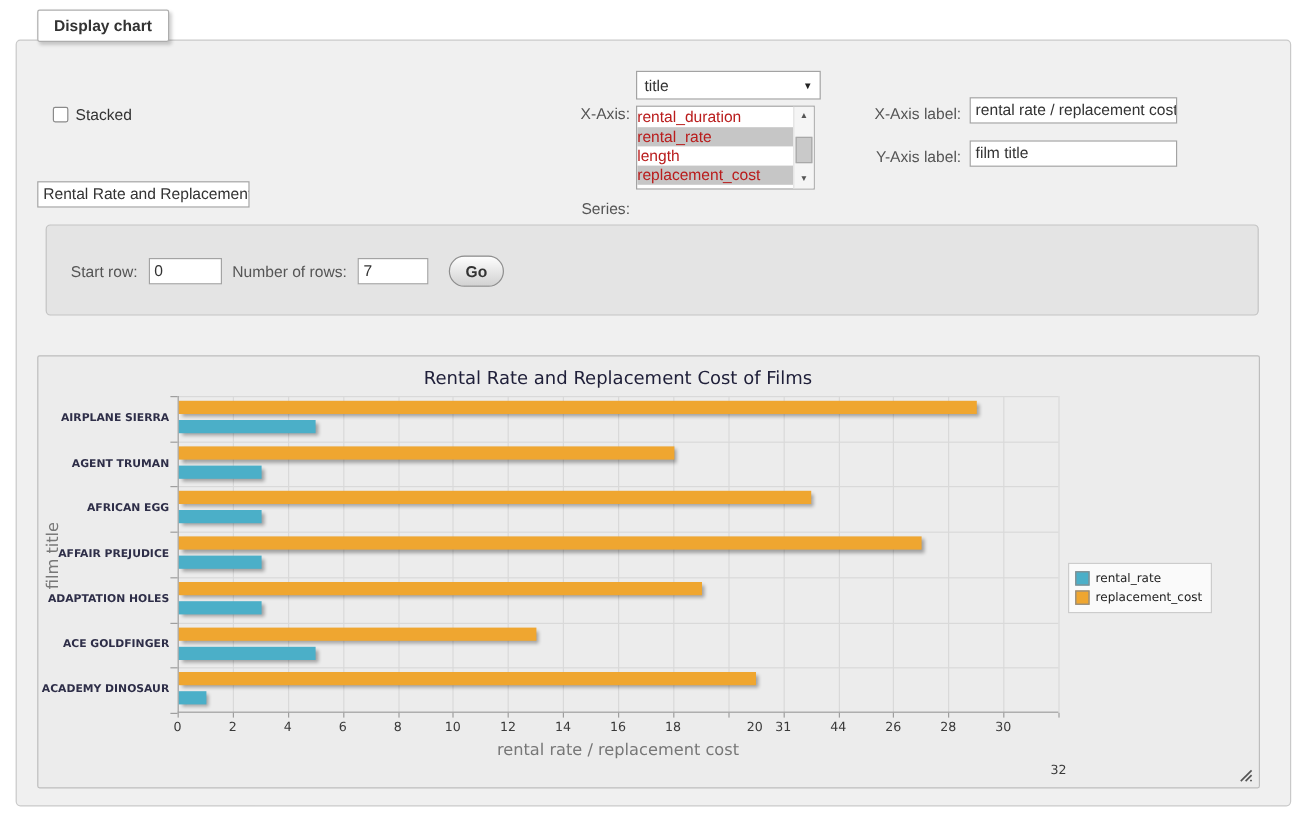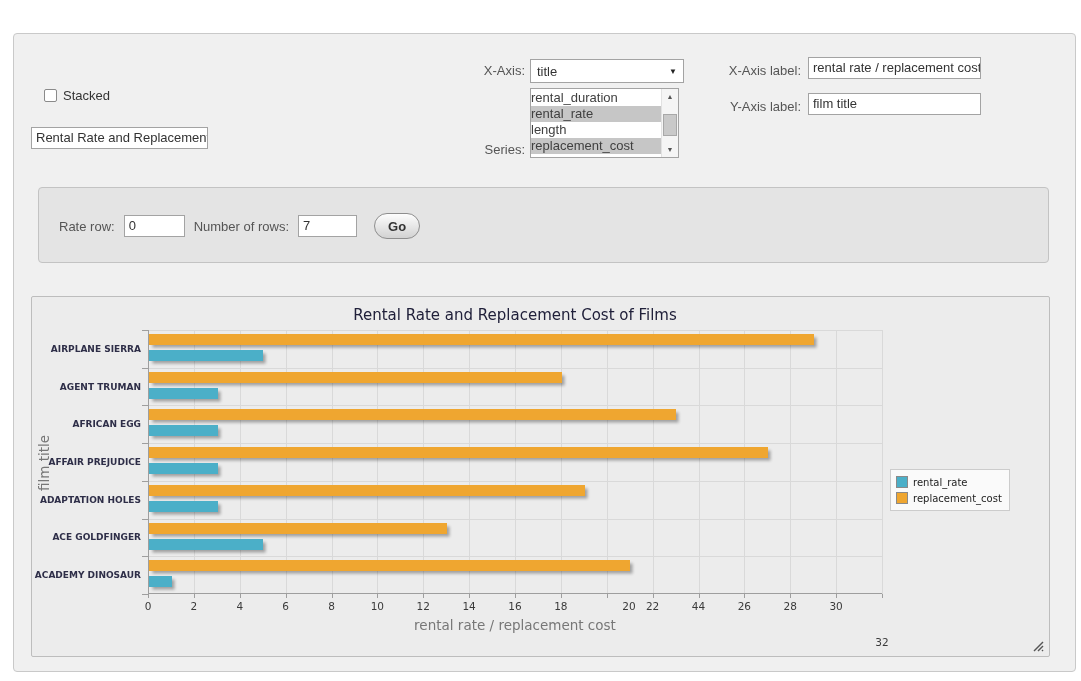--- a/index.html
+++ b/index.html
@@ -1,17 +1,17 @@
 <!DOCTYPE html>
 <html><head>
 <meta charset="utf-8">
 <style>
   * { box-sizing: border-box; margin: 0; padding: 0; }
   html,body { width:1081px; height:681px; background:#fff; font-family:"Liberation Sans", sans-serif; overflow:hidden; }
-  .abs { position:absolute; }
+  .abs { position:absolute;margin-top:24px; }
 
   
   .fieldset { position:absolute; left:13px; top:33px; width:1063px; height:639px;
               background:#F0F0F0; border:1px solid #C9C9C9; border-radius:4px; }
   .fieldset-legend { position:absolute; left:17px; top:-26px; background:#fff; border:1px solid #ADADAD;
               border-radius:2px; padding:5px 13px; font-size:13px; font-weight:bold; color:#333;
               box-shadow:2px 2px 3px rgba(0,0,0,0.18); }
 
   
   .radio-row { position:absolute; left:30px; top:22px; display:flex; align-items:center; gap:13px; }
@@ -28,21 +28,21 @@
 
   .field-label { font-size:13px; color:#555; text-align:right; }
 
   .select-box { position:absolute; left:516px; top:25px; width:154px; height:24px; border:1px solid #A3A3A3;
                 background:#fff; display:flex; align-items:center; padding:0 6px; font-size:13px; color:#333;text-align:center; }
   .select-box .arrow { margin-left:auto; font-size:8px; color:#222; }
 
   .listbox { position:absolute; left:516px; top:54px; width:149px; height:70px; border:1px solid #A3A3A3;
              background:#fff; display:flex; }
   .listbox-items { flex:1; padding-top:1px; overflow:hidden; }
-  .listbox-item { height:16px; line-height:16px; padding-left:0; font-size:13px; color:#404040; white-space:nowrap; }
+  .listbox-item { height:16px; line-height:16px; padding-left:0; font-size:13px; color:#b91c1c; white-space:nowrap; }
   .listbox-item.sel { background:#C6C6C6; }
   .scrollbar { width:17px; background:#F5F5F5; border-left:1px solid #E2E2E2; position:relative; }
   .sb-btn { height:15px; display:flex; align-items:center; justify-content:center; font-size:7px; color:#555; }
   .sb-btn.down { position:absolute; bottom:0; left:0; right:0; }
   .sb-thumb { position:absolute; left:1px; right:1px; top:25px; height:22px; background:#C9C9C9; border:1px solid #A8A8A8; }
 
   
   .panel { position:absolute; left:24px; top:153px; width:1011px; height:76px; background:#E4E4E4;
            border:1px solid #C3C3C3; border-radius:4px; }
   .panel-row { position:absolute; left:20px; top:25px; display:flex; align-items:center; gap:9px; }
@@ -72,20 +72,21 @@
   .chart-legend { position:absolute; left:858px; top:172px; background:#FAFAFA; border:1px solid #CCC; padding:4px 7px 4px 5px; }
   .legend-item { display:flex; align-items:center; gap:5px; height:16px; }
   .legend-swatch { width:12px; height:12px; border:1px solid #8a8a8a; }
   .legend-text { font-size:10px; color:#222; white-space:nowrap; }
   .grip { position:absolute; right:5px; bottom:4px; }
 </style>
 </head>
 <body>
 
 <div class="fieldset">
+  <div class="fieldset-legend">Display chart</div>
 
 
   <div class="check-row">
     <span class="checkbox"></span>
     <span class="ctl-label">Stacked</span>
   </div>
 
   <div class="text-input abs" style="left:17px; top:93px; width:177px; line-height:16px;">Rental Rate and Replacement Cost of Films</div>
 
   <div class="field-label abs" style="left:430px; top:29px; width:81px;">X-Axis:</div>
@@ -110,21 +111,21 @@
   <div class="field-label abs" style="left:440px; top:108px; width:71px;">Series:</div>
 
   <div class="field-label abs" style="left:698px; top:29px; width:89px;">X-Axis label:</div>
   <div class="text-input abs" style="left:794px; top:23px; width:173px; line-height:16px;">rental rate / replacement cost</div>
 
   <div class="field-label abs" style="left:698px; top:65px; width:89px;">Y-Axis label:</div>
   <div class="text-input abs" style="left:794px; top:59px; width:173px; line-height:16px;">film title</div>
 
   <div class="panel">
     <div class="panel-row">
-      <span class="field-label">Rate row:</span>
+      <span class="field-label">Start row:</span>
       <div class="text-input" style="width:61px; line-height:16px;">0</div>
       <span class="field-label">Number of rows:</span>
       <div class="text-input" style="width:59px; line-height:16px;">7</div>
       <button class="go-btn">Go</button>
     </div>
   </div>
 
   <div class="chart-box" id="chart-box">
     <div class="chart-title">Rental Rate and Replacement Cost of Films</div>
     <div class="plot" id="plot">
@@ -216,21 +217,21 @@
       <div class="xtick-label" style="left: 146.875px;">2</div>
       <div class="xtick-label" style="left: 192.75px;">4</div>
       <div class="xtick-label" style="left: 238.625px;">6</div>
       <div class="xtick-label" style="left: 284.5px;">8</div>
       <div class="xtick-label" style="left: 330.375px;">10</div>
       <div class="xtick-label" style="left: 376.25px;">12</div>
       <div class="xtick-label" style="left: 422.125px;">14</div>
       <div class="xtick-label" style="left: 468px;">16</div>
       <div class="xtick-label" style="left: 513.875px; text-align: center;">18</div>
       <div class="xtick-label" style="left: 582px;">20</div>
-      <div class="xtick-label" style="left: 605.625px;">22</div>
+      <div class="xtick-label" style="left: 605.625px;">31</div>
       <div class="xtick-label" style="left: 651.5px;">44</div>
       <div class="xtick-label" style="left: 697.375px;">26</div>
       <div class="xtick-label" style="left: 743.25px;">28</div>
       <div class="xtick-label" style="left: 789.125px;">30</div>
       <div class="xtick-label" style="left: 835px; margin-top: 36px;">32</div>
       <div class="cat-label" style="top: 46.8571px;">AIRPLANE SIERRA</div>
       <div class="cat-label" style="top: 84.5714px;">AGENT TRUMAN</div>
       <div class="cat-label" style="top: 122.286px;">AFRICAN EGG</div>
       <div class="cat-label" style="top: 160px;">AFFAIR PREJUDICE</div>
       <div class="cat-label" style="top: 197.714px;">ADAPTATION HOLES</div>

